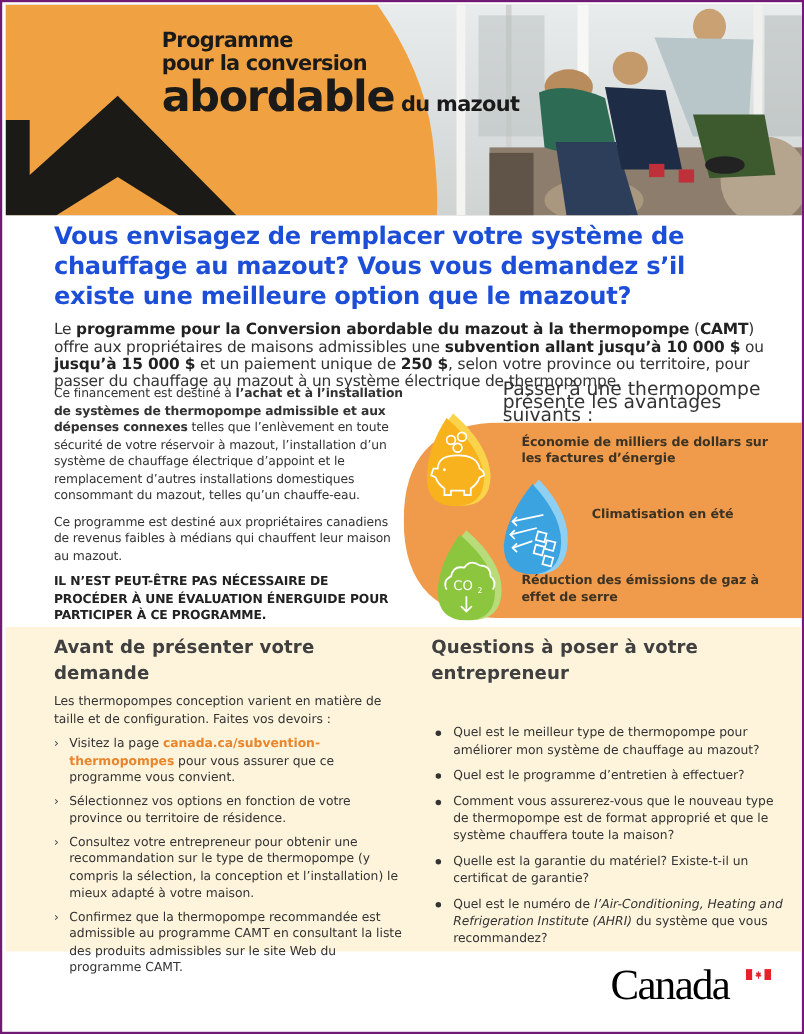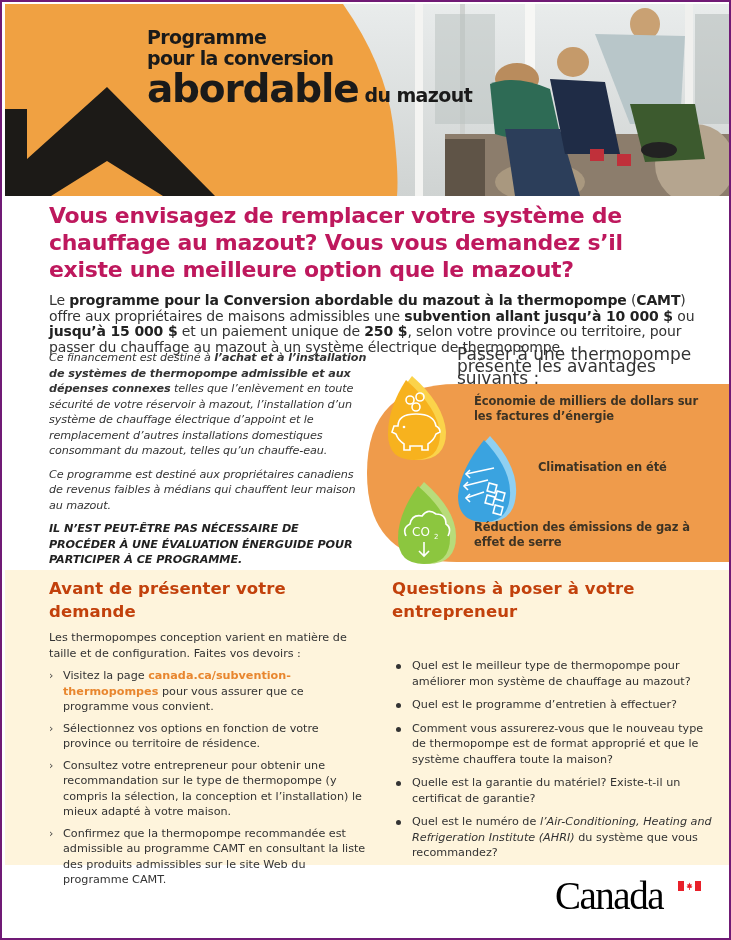--- a/index.html
+++ b/index.html
@@ -15,41 +15,41 @@
     .hero-title .l1 { font-size: 19px; letter-spacing: -0.6px; display: block; height: 21px; }
     .hero-title .l2 { font-size: 19px; letter-spacing: -0.7px; display: block; height: 20px; }
     .hero-title .l3 { display: block; height: 28px; white-space: nowrap; }
     .hero-title .l3 .big { font-size: 39px; letter-spacing: -1.2px; }
     .hero-title .l3 .small { font-size: 19px; letter-spacing: -0.6px; }
     .hero-title .l4 { display: block; white-space: nowrap; }
     .hero-title .l4 .small { font-size: 19px; letter-spacing: -0.7px; }
     .hero-title .l4 .big { font-size: 29px; letter-spacing: -1.2px; }
 
     
-    .headline { position: absolute; left: 47px; top: 200px; width: 640px; font-size: 22px; font-weight: bold; line-height: 27px; color: #be185d; letter-spacing: -0.3px; }
+    .headline { position: absolute; left: 47px; top: 200px; width: 640px; font-size: 22px; font-weight: bold; line-height: 27px; color: #1d4ed8; letter-spacing: -0.3px; }
     .intro { position: absolute; left: 47px; top: 291px; width: 660px; font-size: 14px; line-height: 15.5px; color: #333; letter-spacing: -0.15px; }
     .intro b { color: #222; }
 
     
-    .col-left { position: absolute; left: 47px; top: 348px; width: 318px; font-size: 11.2px; line-height: 15.5px; color: #333; letter-spacing: -0.1px; font-style: italic; }
+    .col-left { position: absolute; left: 47px; top: 348px; width: 318px; font-size: 11.2px; line-height: 15.5px; color: #333; letter-spacing: -0.1px; }
     .col-left p { margin-bottom: 8px; }
     .col-left .caps { font-weight: bold; color: #222; letter-spacing: -0.1px; }
 
     
     .benefits-intro { position: absolute; left: 455px; top: 346px; width: 250px; font-size: 17px; line-height: 12px; color: #333; }
     .benefits-panel { position: absolute; left: 365px; top: 382px; width: 364px; height: 178px; }
     .benefit { position: absolute; font-size: 11.5px; line-height: 14.5px; font-weight: bold; color: #3d3324; letter-spacing: -0.1px; }
     .b1 { left: 472px; top: 392px; width: 240px; }
     .b2 { left: 536px; top: 458px; width: 150px; }
     .b3 { left: 472px; top: 518px; width: 240px; }
     .drop { position: absolute; }
 
     
     .cream { position: absolute; left: 3px; top: 568px; width: 726px; height: 295px; background: #fef4dc; }
-    .sec-title { position: absolute; font-size: 16.5px; line-height: 23px; font-weight: bold; color: #c2410c; letter-spacing: 0.1px; }
+    .sec-title { position: absolute; font-size: 16.5px; line-height: 23px; font-weight: bold; color: #404040; letter-spacing: 0.1px; }
     .t-left { left: 47px; top: 575px; width: 300px; }
     .t-right { left: 390px; top: 575px; width: 300px; }
     .sec-lead { position: absolute; left: 47px; top: 628px; width: 310px; font-size: 11.2px; line-height: 15.5px; color: #333; }
     .list { position: absolute; list-style: none; font-size: 11.2px; line-height: 15.5px; color: #333; }
     .list-left { left: 47px; top: 666px; width: 320px; }
     .list-left li { position: relative; padding-left: 14px; margin-bottom: 6px; }
     .list-left li .mark { position: absolute; left: 0; top: 0; font-size: 11px; color: #444; }
     .link { color: #e8862e; font-weight: bold; }
     .list-right { left: 390px; top: 656px; width: 325px; }
     .list-right li { position: relative; padding-left: 20px; margin-bottom: 8px; }

